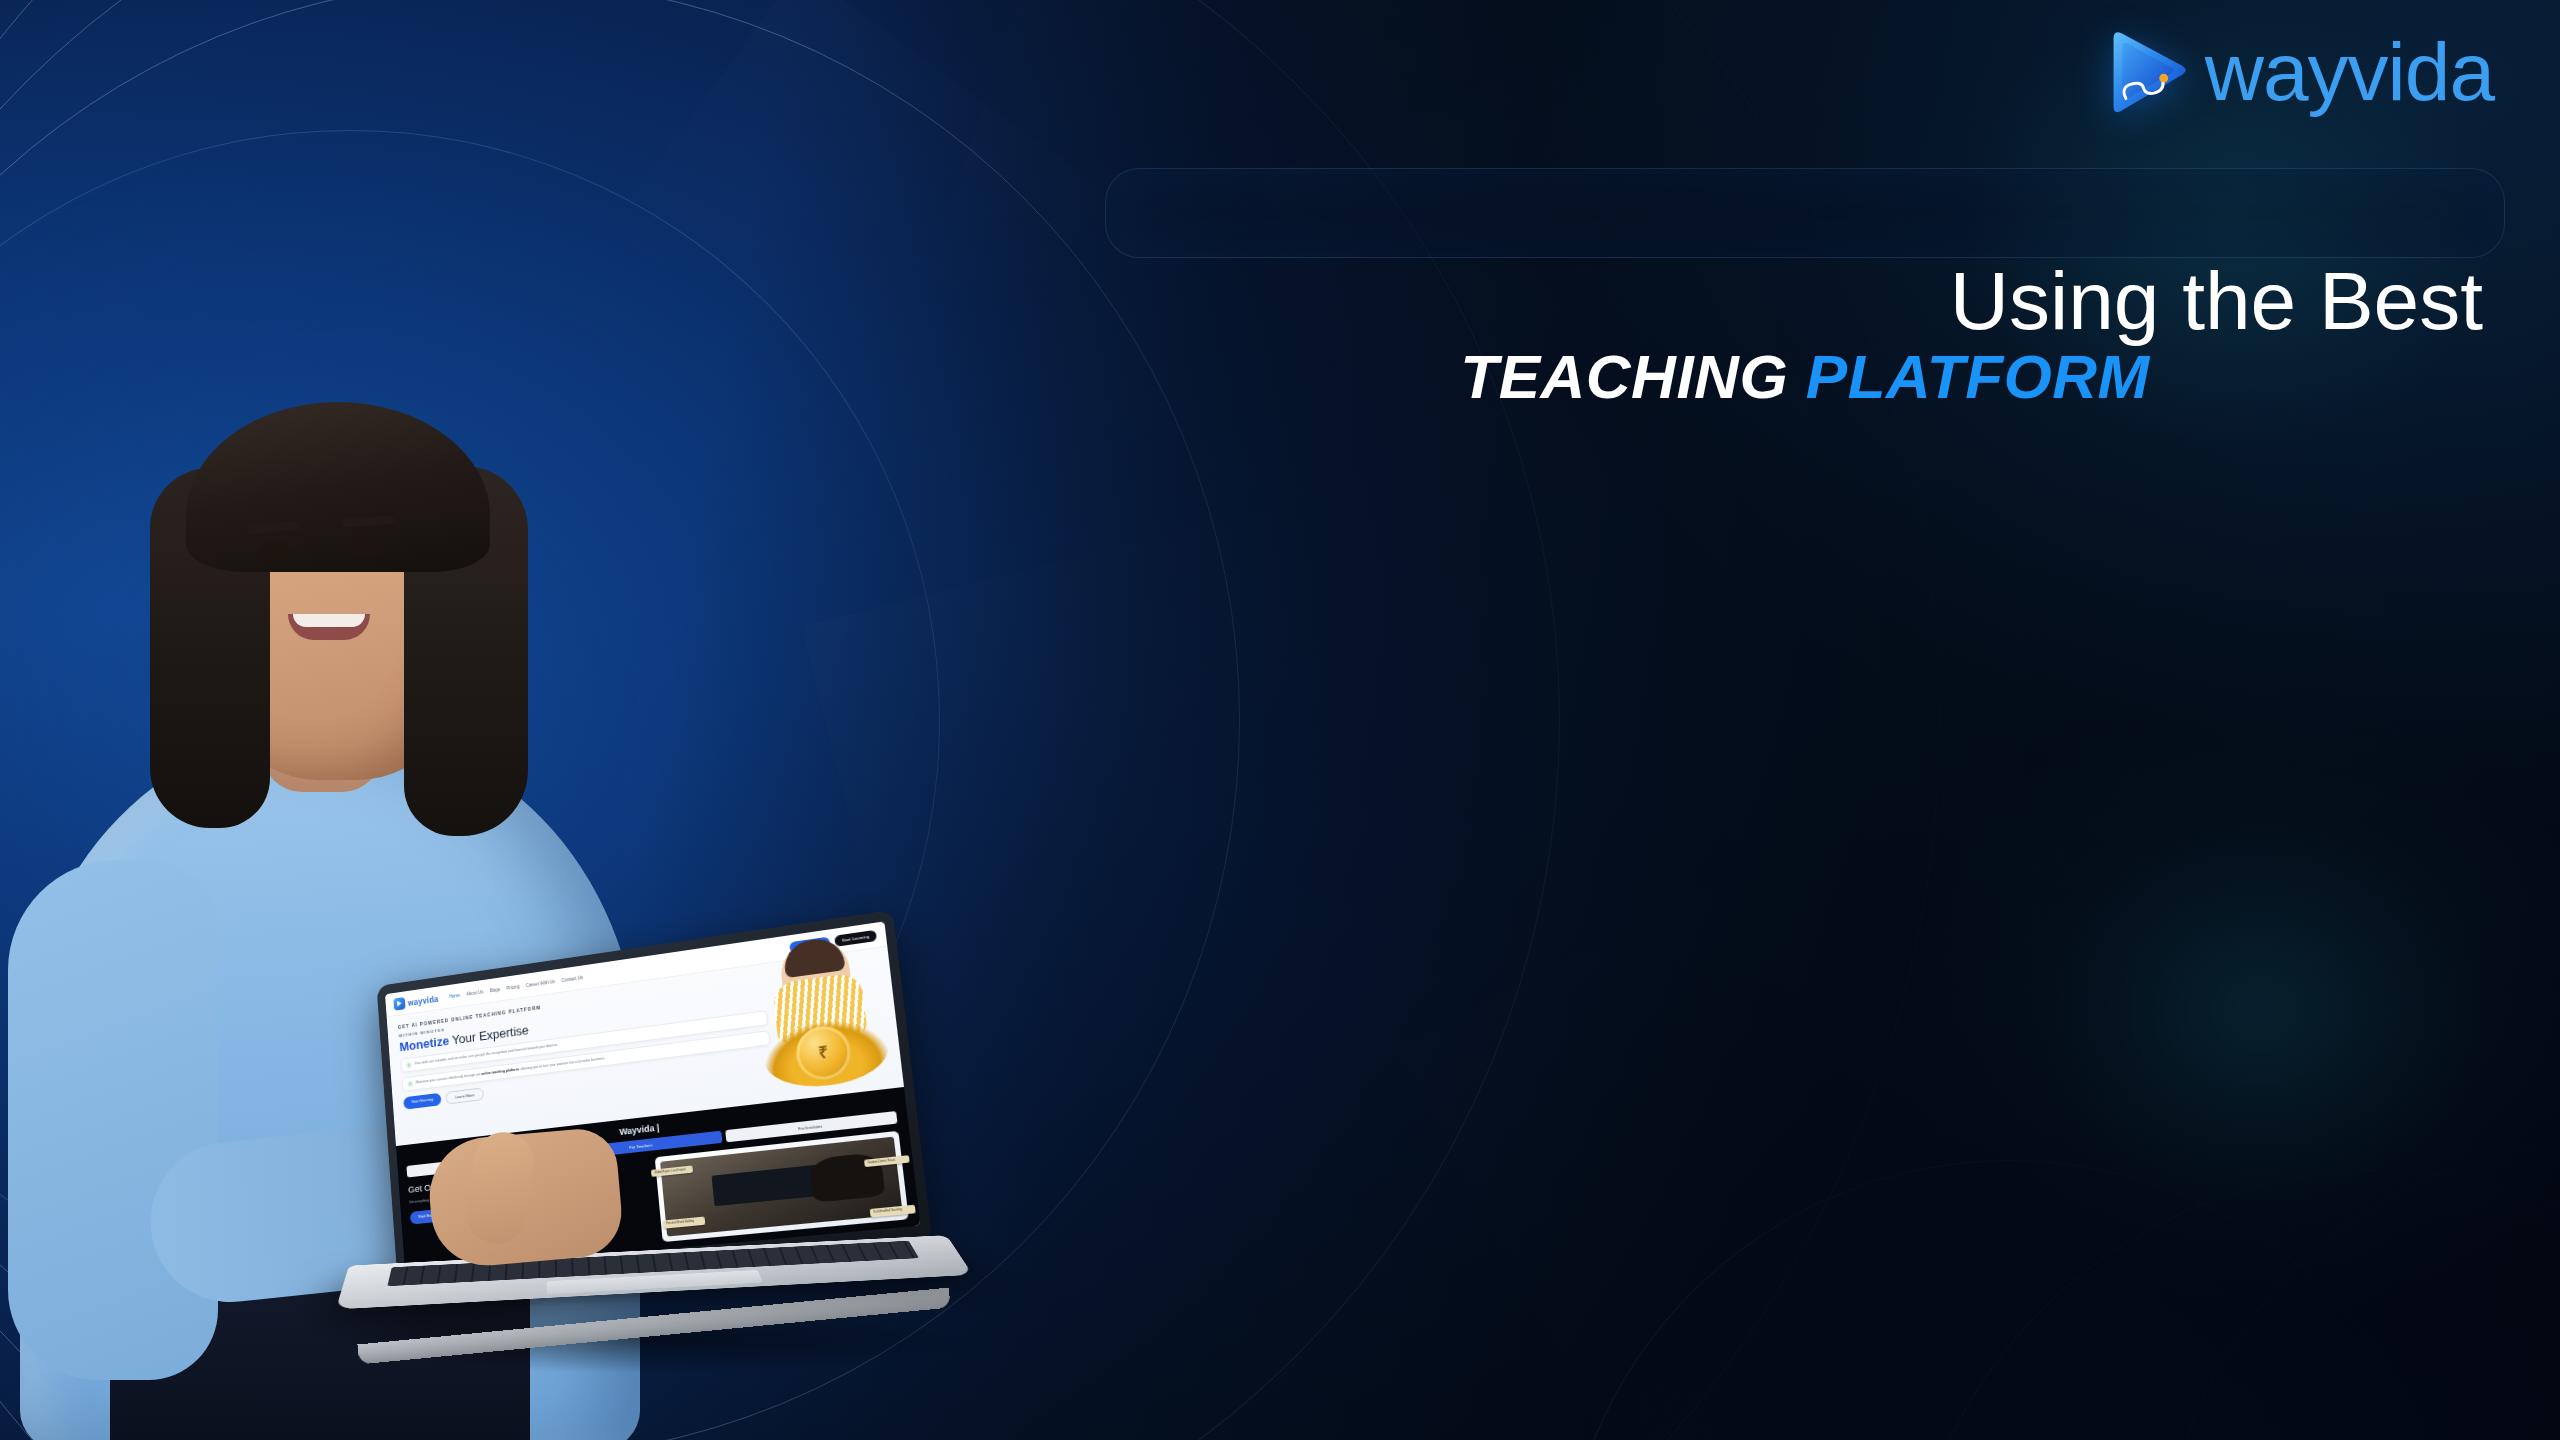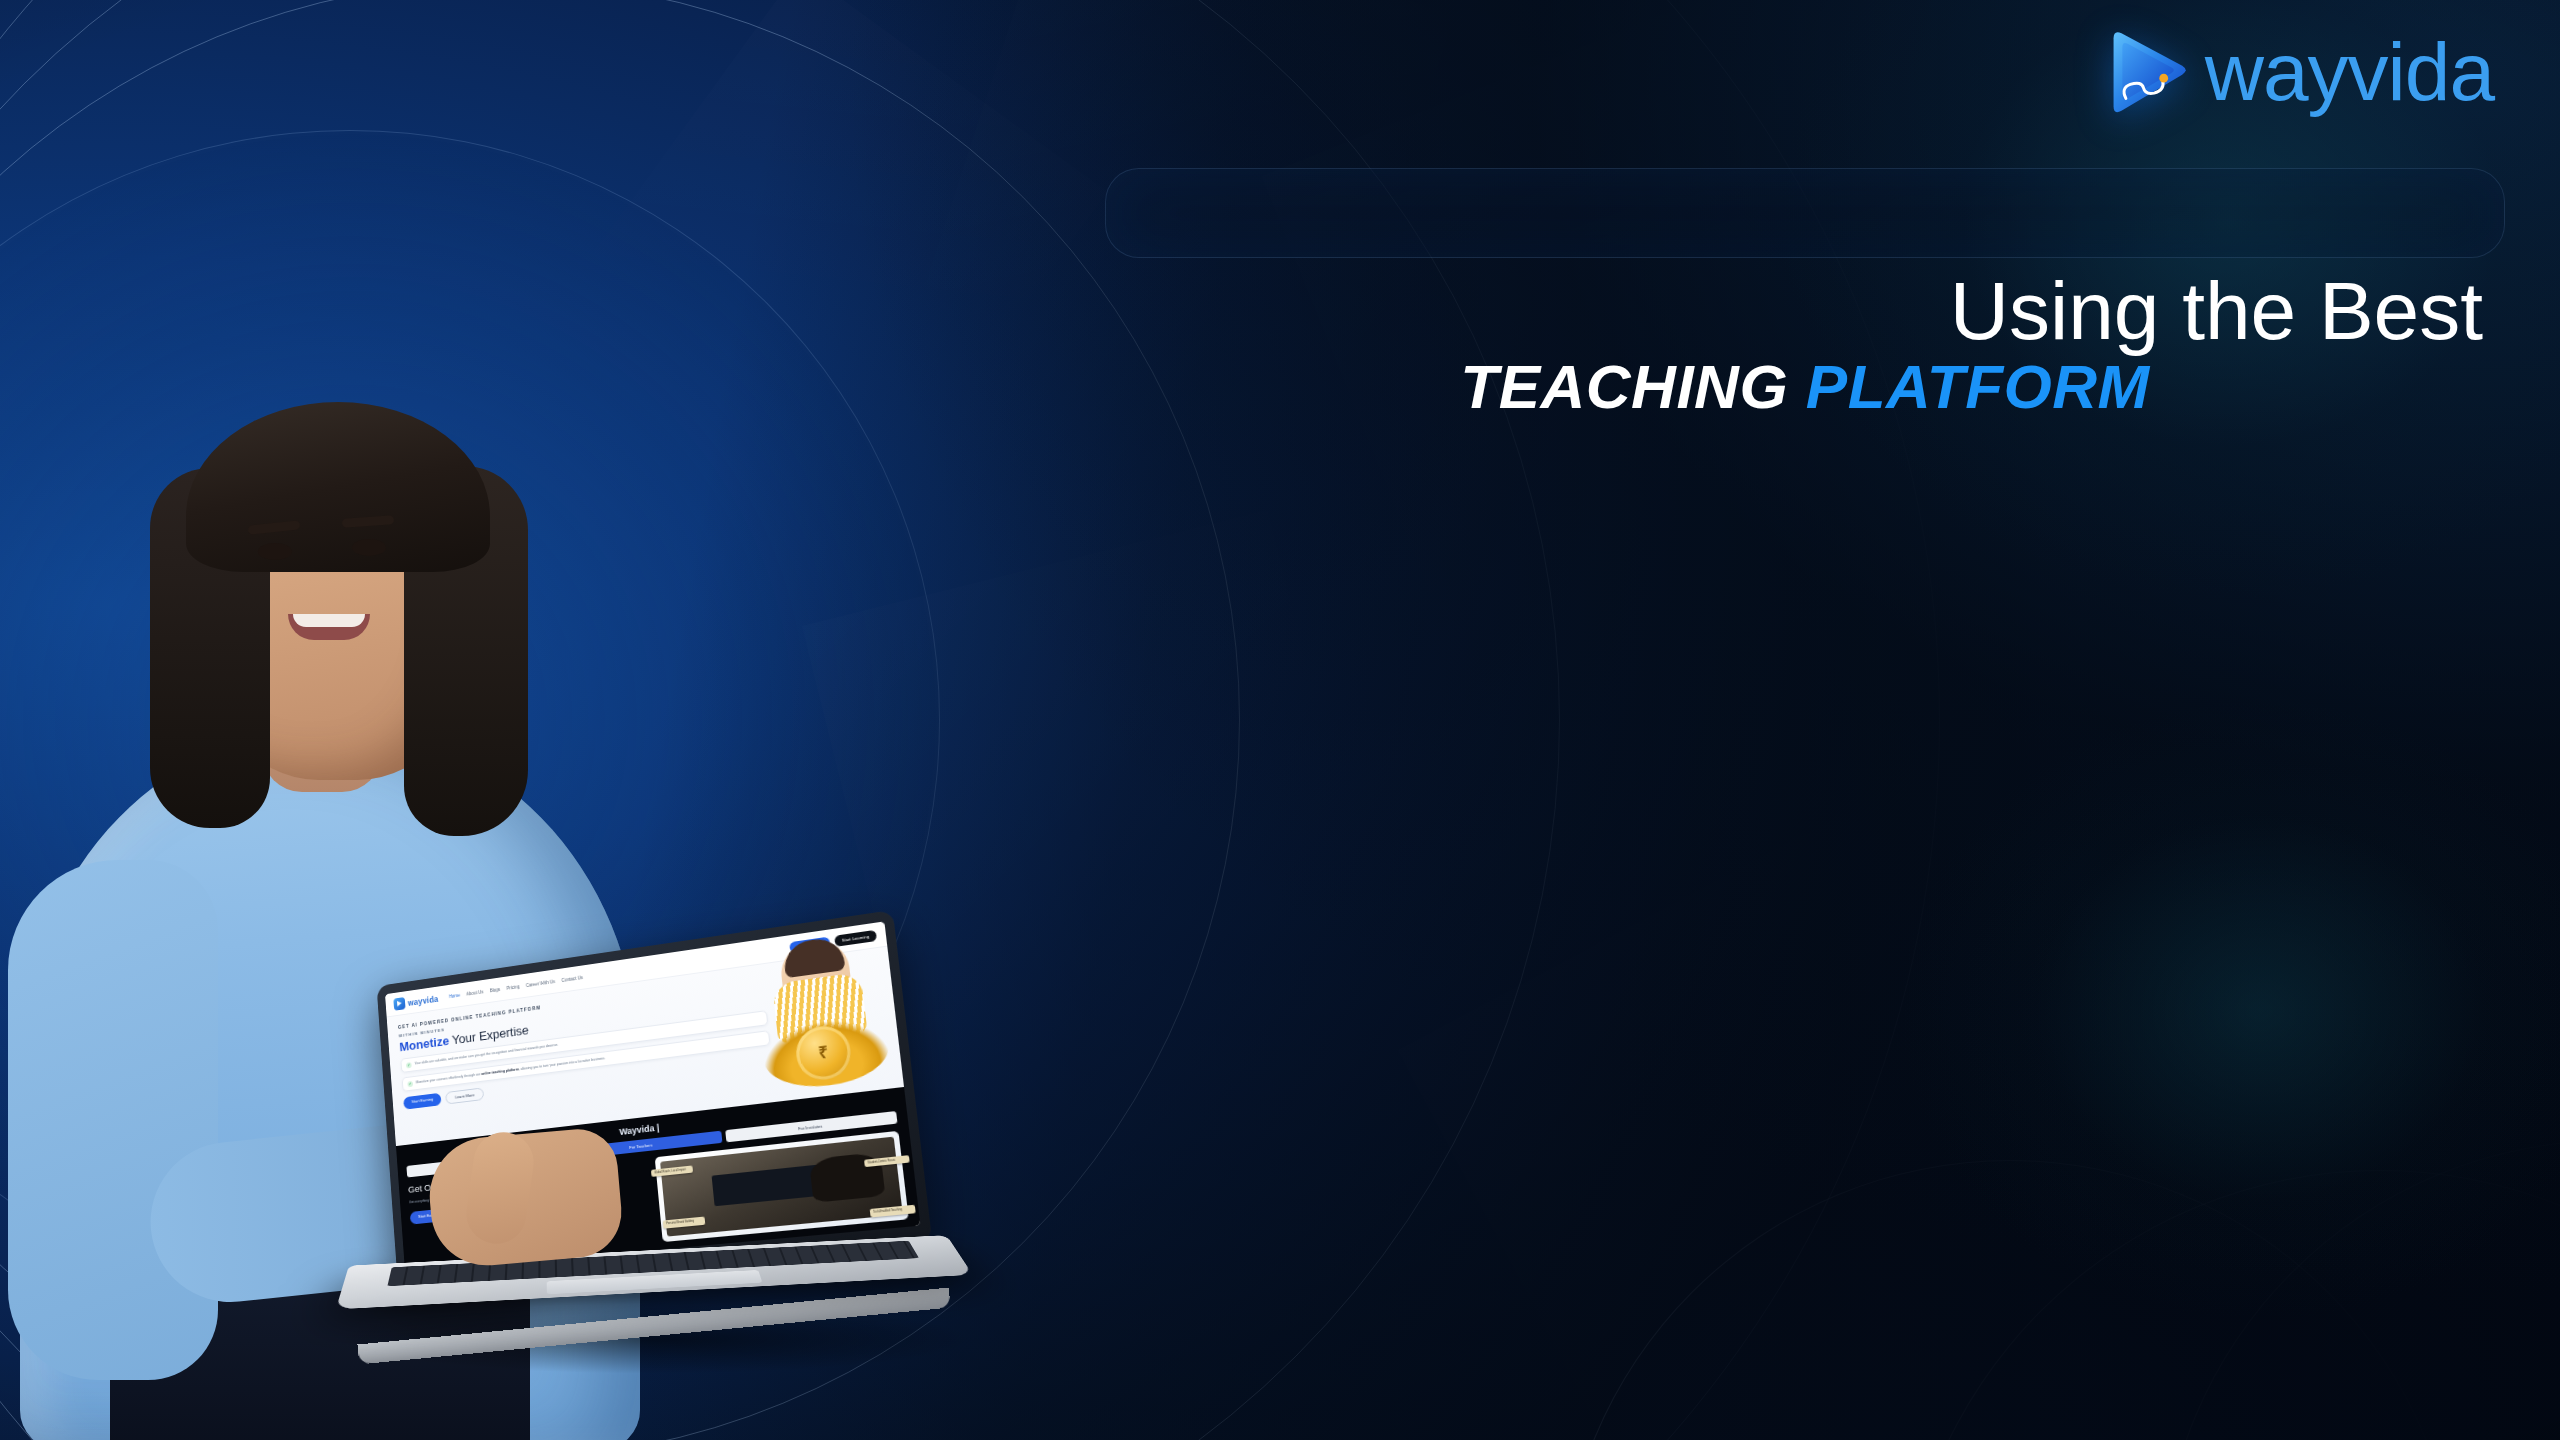--- a/index.html
+++ b/index.html
@@ -322,21 +322,21 @@
   }
   .blue { color:#1a93f8; }
   .white { color:#fff; }
 
   .l3 {
     font-size:82px; line-height:1.06; color:#fff; font-weight:400;
     text-align:center; margin-top:36px; white-space:nowrap;
   }
   .l4 {
     font-size:82px; line-height:1.06; color:#fff; font-weight:400;
-    text-align:right; margin-top:10px; white-space:nowrap; padding-right:22px;
+    text-align:right; white-space:nowrap; padding-right:22px;
   }
   .l5 {
     font-size:62px; line-height:1.04; font-weight:800; letter-spacing:.5px;
     text-align:center; white-space:nowrap;font-style:italic;
   }
 
   .vignette {
     position:absolute; inset:0; pointer-events:none;
     background:radial-gradient(130% 110% at 50% 50%, rgba(0,0,0,0) 55%, rgba(0,0,0,.35) 100%);
   }

